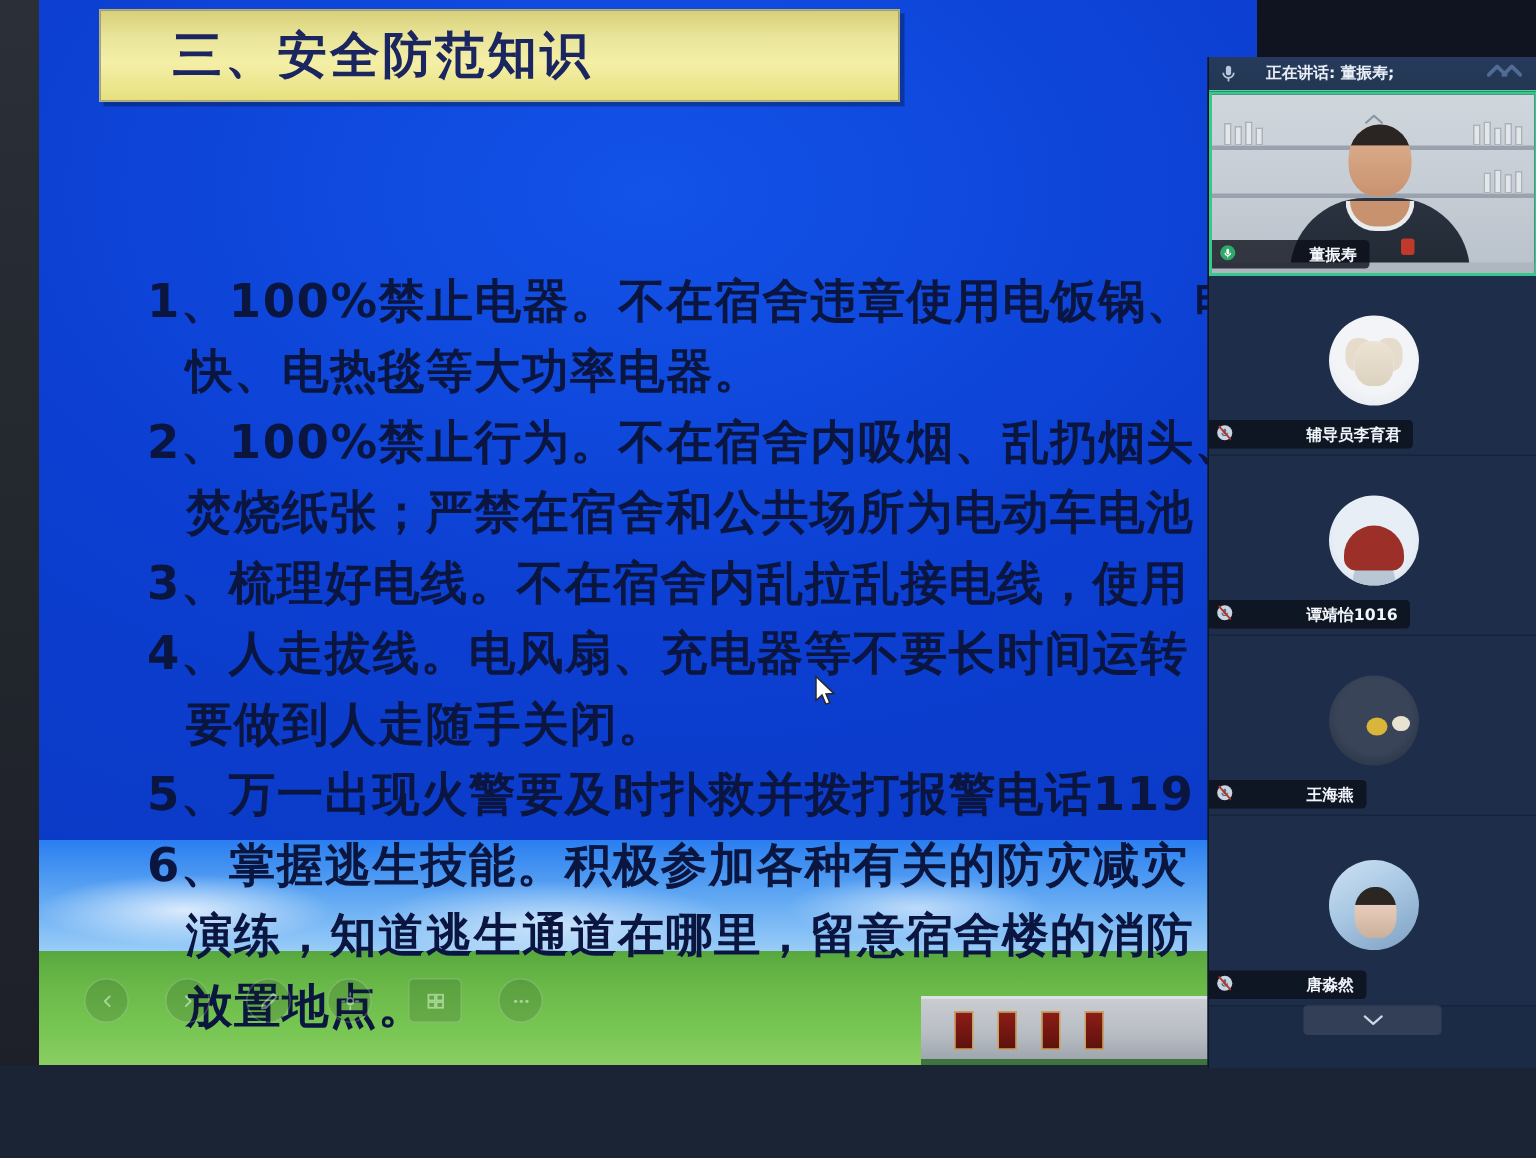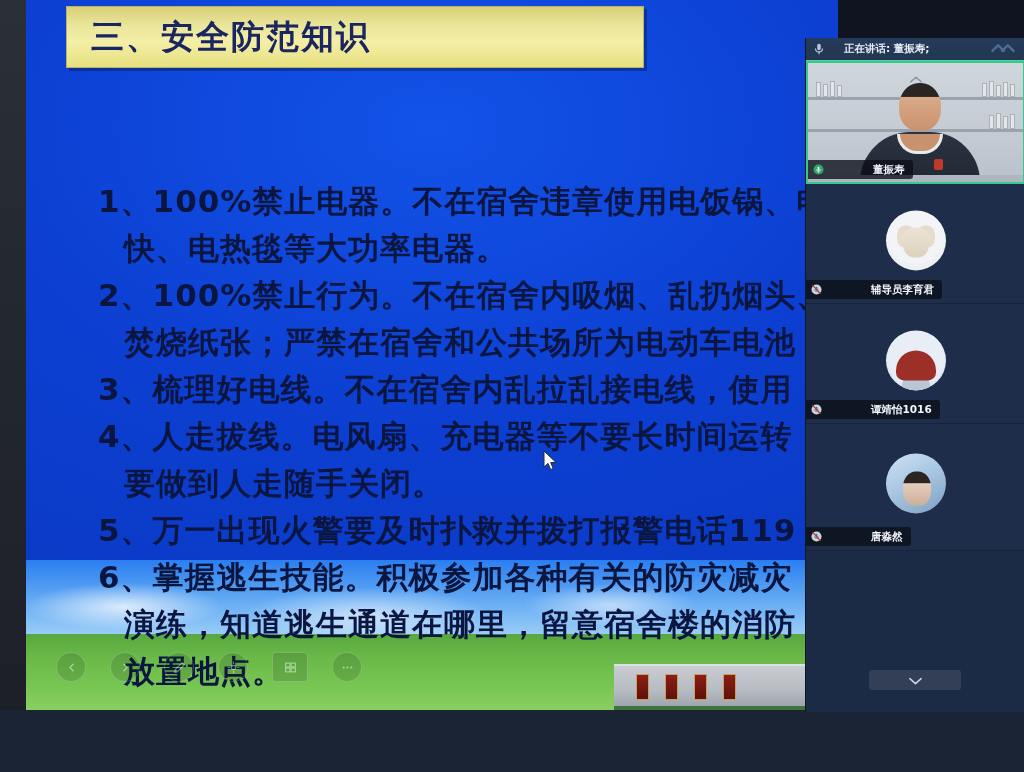--- a/index.html
+++ b/index.html
@@ -97,27 +97,27 @@
   }
   .building .hedge {
     position: absolute; left: 0; bottom: -6px; width: 100%; height: 10px;
     background: #2f6b2c; opacity: .85;
   }
 
   
   .header-banner {
     position: absolute;
     left: 40px; top: 6px;
-    width: 578px; height: 62px;
+    width: 534px; height: 62px;
     background: linear-gradient(180deg,#d8cf78 0%, #e9e59a 30%, #f4efa6 58%, #e6e07f 100%);
     border: 1px solid #b9b26a;
     box-shadow: 3px 3px 0 rgba(0,0,0,.28);
     display: flex;
     align-items: center;
-    padding-left: 24px;
+    padding-left: 48px;
   }
   .header-banner .htext {
     font-family: "DejaVu Sans", "Liberation Sans", sans-serif;
     font-size: 33px;
     font-weight: 700;
     color: #1b2560;
     letter-spacing: 2px;
     white-space: nowrap;
   }
 
@@ -529,20 +529,32 @@
           <div class="tile-nametag">
             <span><svg width="11" height="11" viewBox="0 0 24 24">
                 <circle cx="12" cy="12" r="11" fill="#c9d3e2"></circle>
                 <rect x="10" y="6" width="4" height="8" rx="2" fill="#5d6b80"></rect>
                 <path d="M8 12a4 4 0 008 0" fill="none" stroke="#5d6b80" stroke-width="1.8"></path>
                 <path d="M4 3 L20 21" stroke="#b5342a" stroke-width="2.6" stroke-linecap="round"></path>
               </svg></span>
             <span class="name">谭靖怡1016</span>
           </div>
         </div>
+        <div class="tile">
+          <div class="avatar av-dark"></div>
+          <div class="tile-nametag">
+            <span><svg width="11" height="11" viewBox="0 0 24 24">
+                <circle cx="12" cy="12" r="11" fill="#c9d3e2"></circle>
+                <rect x="10" y="6" width="4" height="8" rx="2" fill="#5d6b80"></rect>
+                <path d="M8 12a4 4 0 008 0" fill="none" stroke="#5d6b80" stroke-width="1.8"></path>
+                <path d="M4 3 L20 21" stroke="#b5342a" stroke-width="2.6" stroke-linecap="round"></path>
+              </svg></span>
+            <span class="name">王海燕</span>
+          </div>
+        </div>
         <div class="tile" style="height: 127px; text-align: center;">
           <div class="avatar av-photo"></div>
           <div class="tile-nametag">
             <span><svg width="11" height="11" viewBox="0 0 24 24">
                 <circle cx="12" cy="12" r="11" fill="#c9d3e2"></circle>
                 <rect x="10" y="6" width="4" height="8" rx="2" fill="#5d6b80"></rect>
                 <path d="M8 12a4 4 0 008 0" fill="none" stroke="#5d6b80" stroke-width="1.8"></path>
                 <path d="M4 3 L20 21" stroke="#b5342a" stroke-width="2.6" stroke-linecap="round"></path>
               </svg></span>
             <span class="name">唐淼然</span>

